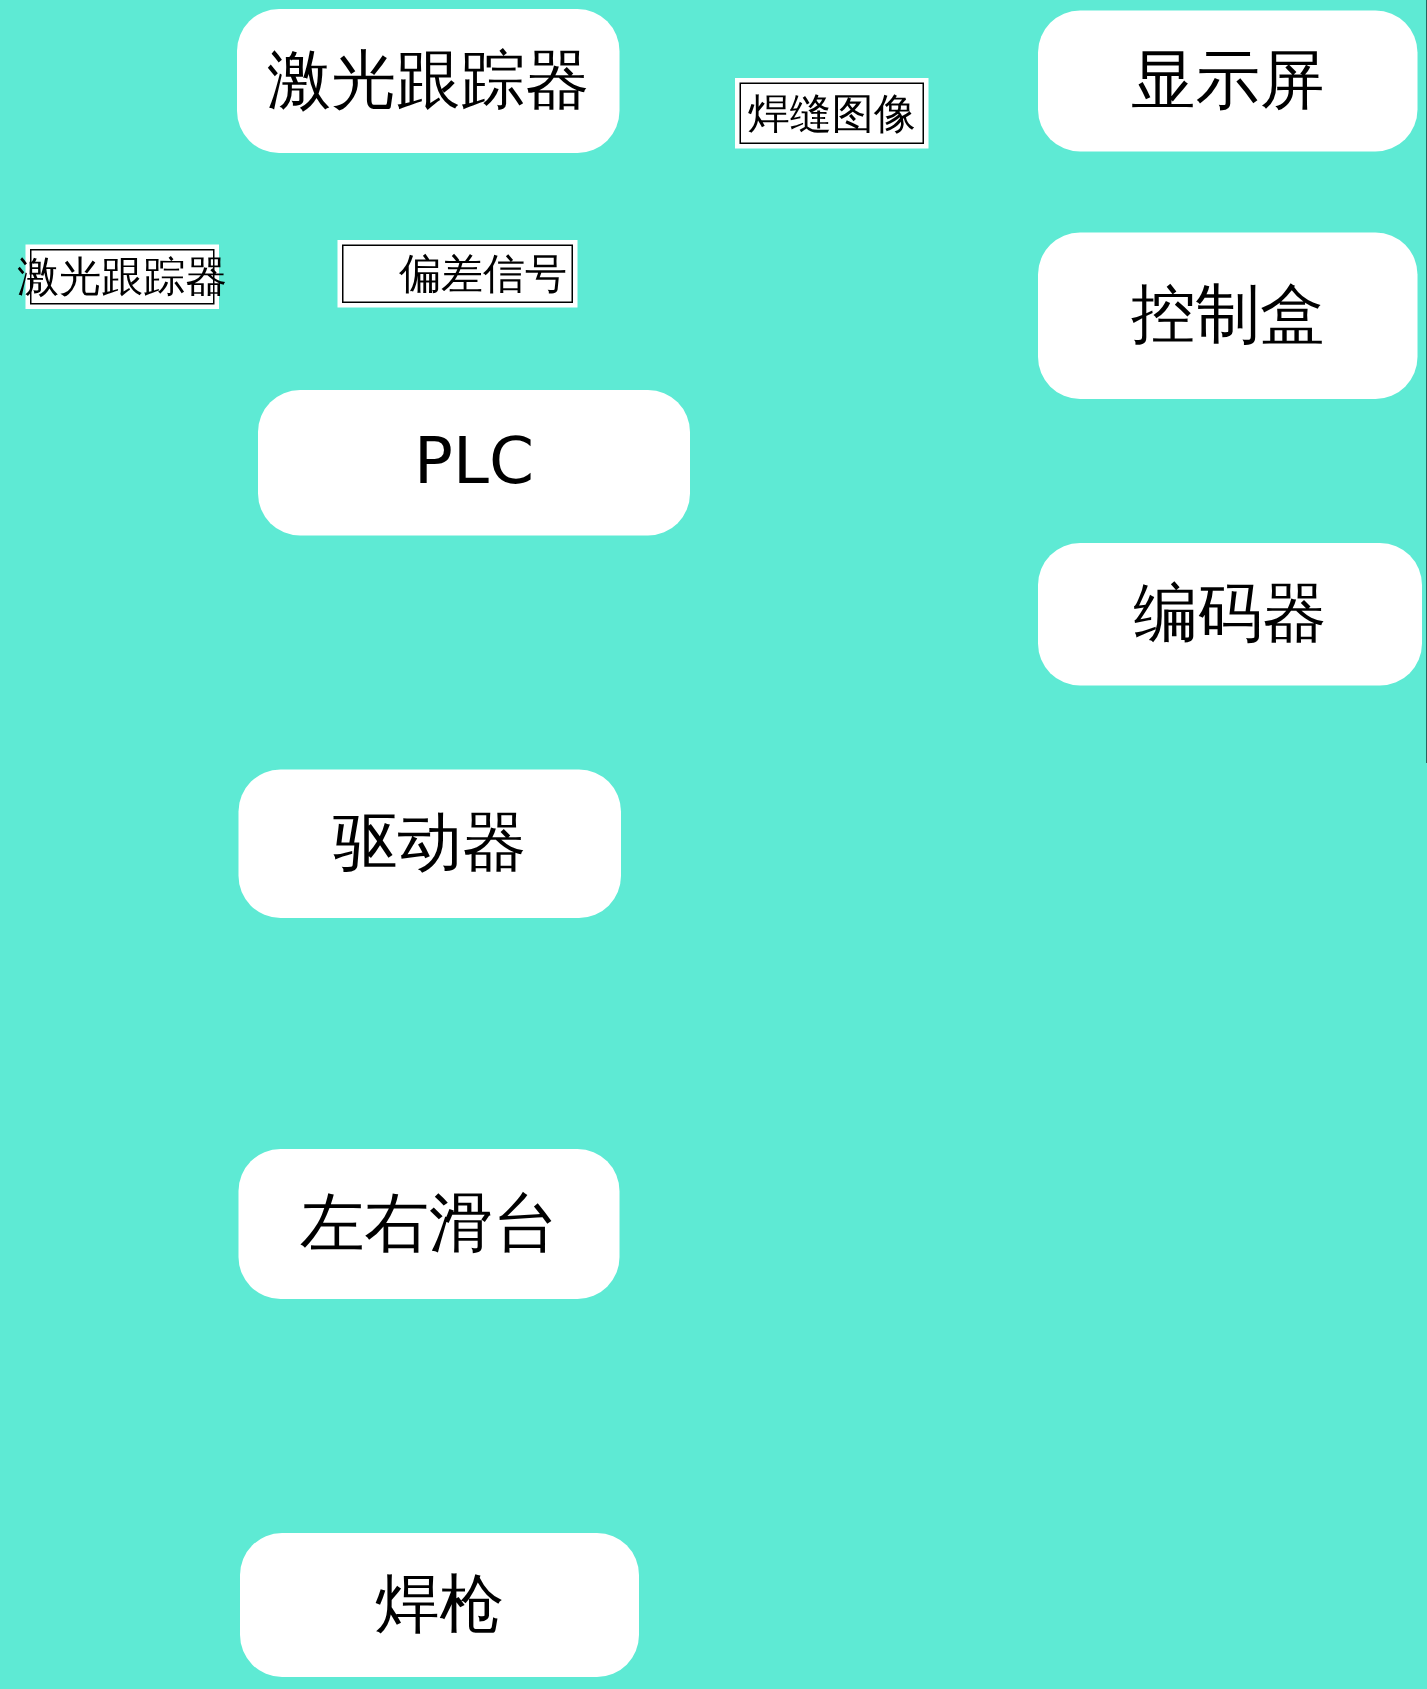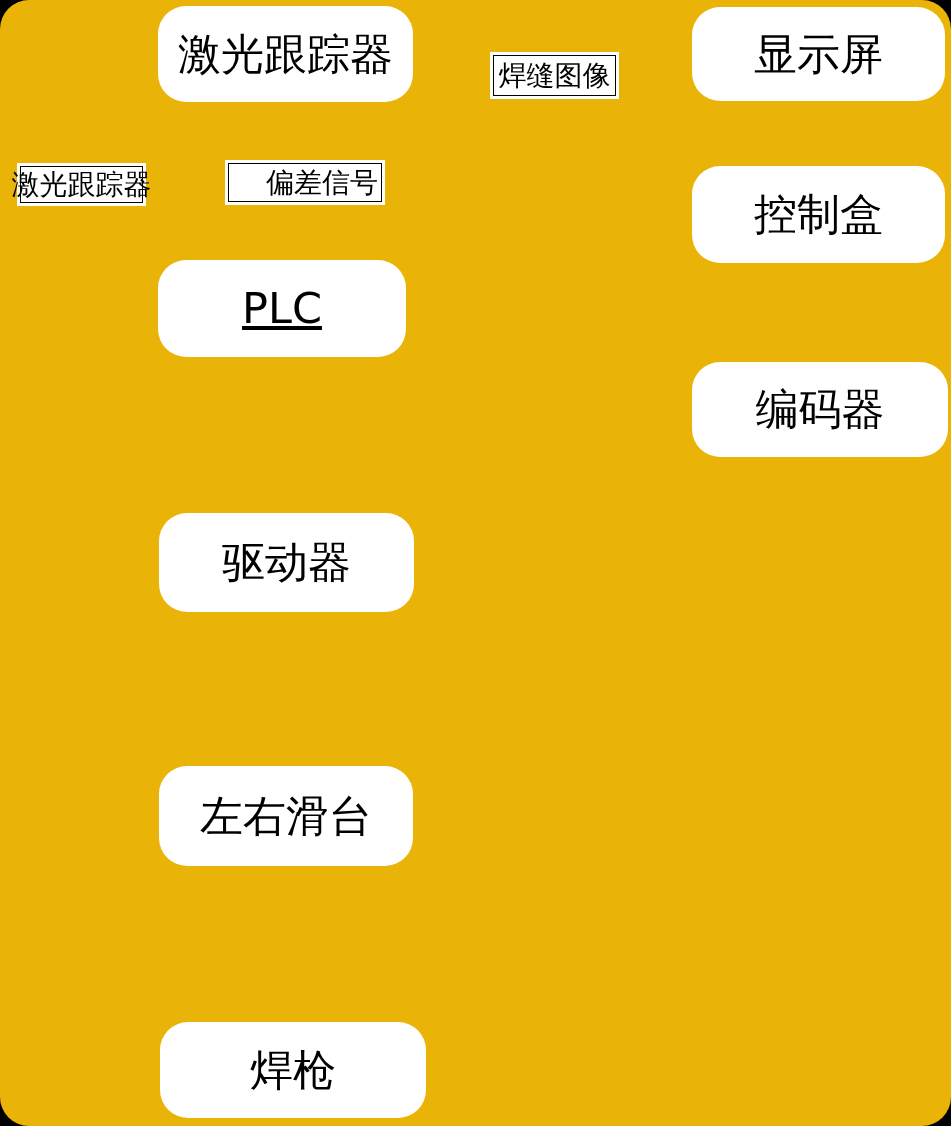--- a/index.html
+++ b/index.html
@@ -4,24 +4,23 @@
 <style>
   html, body {
     margin: 0;
     padding: 0;
     background: #000000;
   }
   .canvas {
     position: relative;
     width: 951px;
     height: 1126px;
-    background: #eab308;
+    background: #5eead4;
     overflow: hidden;
     font-family: "DejaVu Sans", "Liberation Sans", sans-serif;
-    border-radius: 29px;
   }
   .node {
     position: absolute;
     background: #ffffff;
     color: #000000;
     border-radius: 28px;
     display: flex;
     align-items: center;
     justify-content: center;
     font-size: 43px;
@@ -42,31 +41,31 @@
     white-space: nowrap;
   }
 </style>
 </head>
 <body>
 
 <div class="canvas">
 
   <div class="node" style="left:158px; top:6px; width:255px; height:96px;">激光跟踪器</div>
 
-  <div class="node" style="left:158px; top:260px; width:248px; height:97px;text-decoration:underline;">PLC</div>
+  <div class="node" style="left:172px; top:260px; width:288px; height:97px;">PLC</div>
 
   <div class="node" style="left:159px; top:513px; width:255px; height:99px;text-align:right;">驱动器</div>
 
   <div class="node" style="left:159px; top:766px; width:254px; height:100px;">左右滑台</div>
 
   <div class="node" style="left:160px; top:1022px; width:266px; height:96px;">焊枪</div>
 
   <div class="node" style="left:692px; top:7px; width:253px; height:94px;">显示屏</div>
 
-  <div class="node" style="left:692px; top:155px; width:253px; height:97px;margin-top:11px;">控制盒</div>
+  <div class="node" style="left:692px; top:155px; width:253px; height:111px;">控制盒</div>
 
   <div class="node" style="left:692px; top:362px; width:256px; height:95px;">编码器</div>
 
   <div class="signal-label" style="left:20px; top:166px; width:121px; height:35px;">激光跟踪器</div>
 
   <div class="signal-label" style="left:228px; top:163px; width:118px; height:37px;padding-left:34px;">偏差信号</div>
 
   <div class="signal-label" style="left:493px; top:16px; width:121px; height:39px;margin-top:39px;">焊缝图像</div>
 
 

